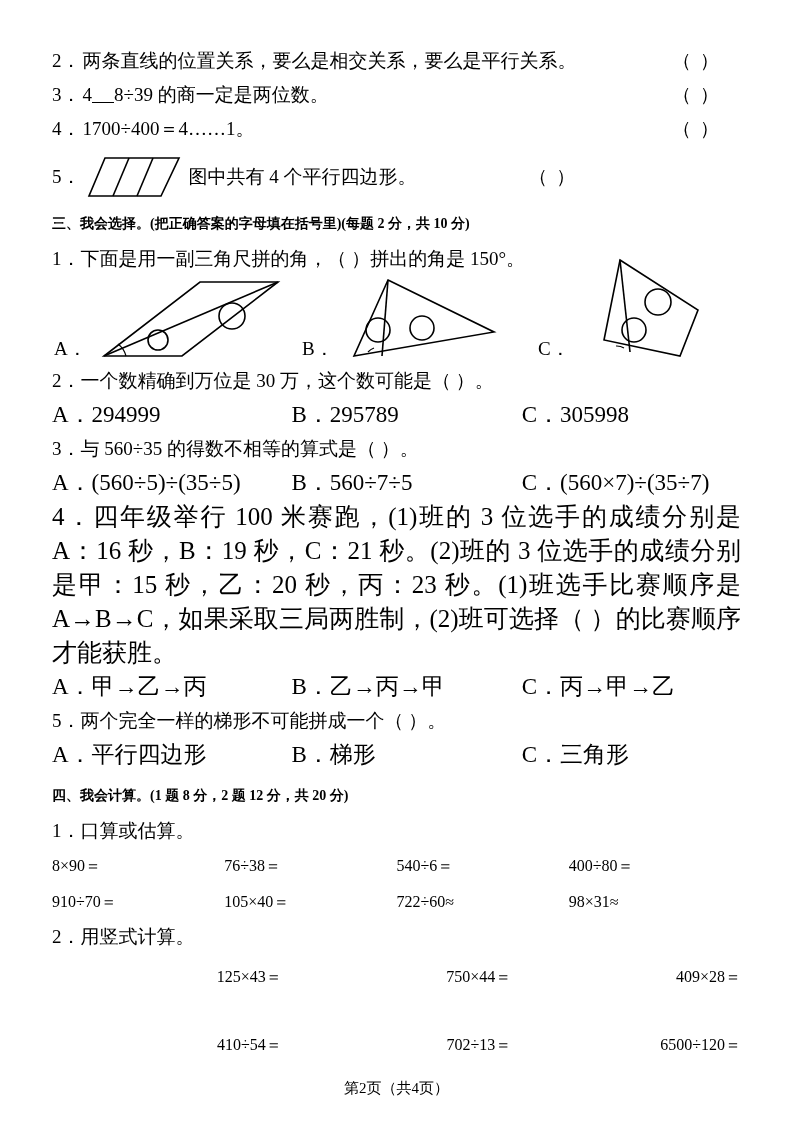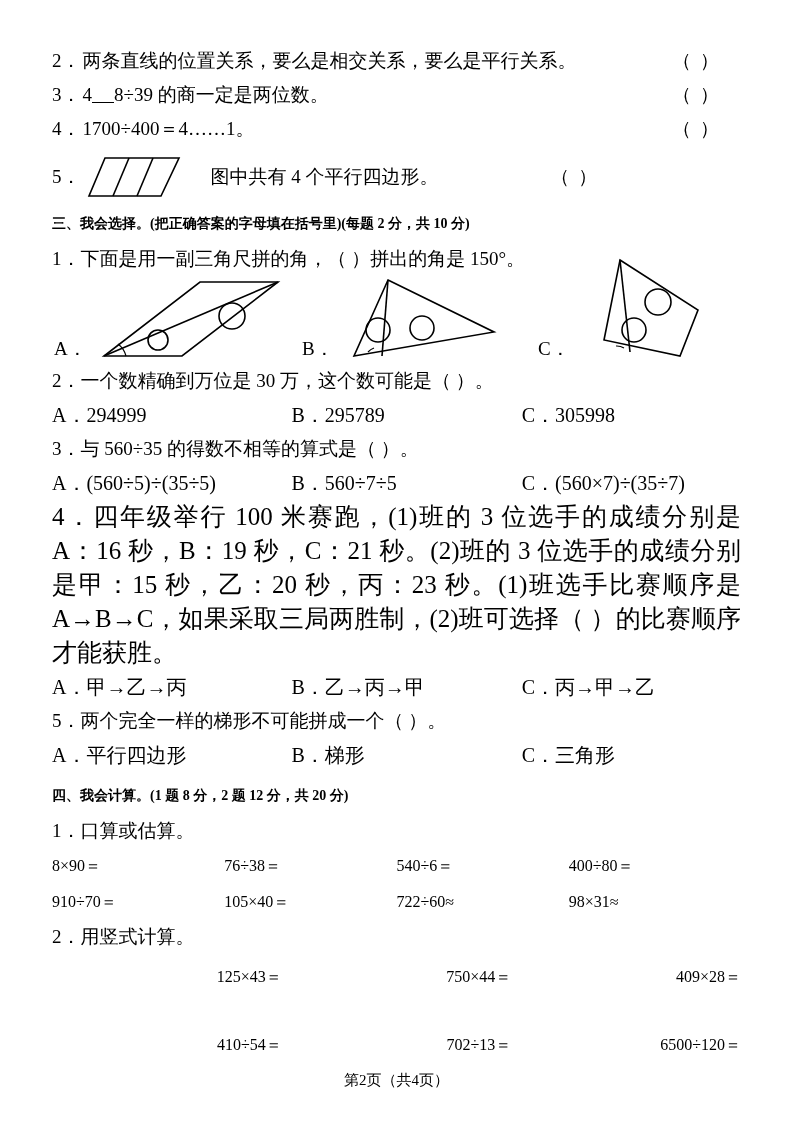--- a/index.html
+++ b/index.html
@@ -49,21 +49,21 @@
     line-height: 36px;
     margin-top: 6px;
     white-space: nowrap;
   }
   .q {
     font-size: 19px;
     line-height: 34px;
   }
   .opt-row {
     display: flex;
-    font-size: 20px;
+    font-size: 23px;
     line-height: 34px;
   }
   .opt-a { width: 262px; }
   .opt-b { width: 252px; }
   .opt-c { width: 240px; }
   .figrow {
     position: relative;
     height: 86px;
     margin-top: 2px;
   }
@@ -87,33 +87,33 @@
     display: flex;
     font-size: 16px;
     line-height: 46px;
     text-align: right;
   }
   .calc-grid2 > div { width: 240px; white-space: nowrap; }
   .footer {
     position: absolute;
     left: 0;
     right: 0;
-    bottom: 32px;
+    bottom: 24px;
     text-align: center;
     font-size: 15px;
     color: #000;
   }
   .para5 {
     display: flex;
     align-items: center;
     font-size: 19px;
     line-height: 34px;
   }
   .para5 .lead { margin-right: 6px; }
-  .para5 .aftertext { margin-left: 28px; }
+  .para5 .aftertext { margin-left: 6px; }
   .para5 .rparen { margin-left: 112px; letter-spacing: 2px; }
   svg { display: block; }
 </style>
 </head>
 <body>
 
 <div class="page">
 
   <div class="tf-row">
     <span class="tf-text"><span class="num">2．</span><span>两条直线的位置关系，要么是相交关系，要么是平行关系。</span></span>

